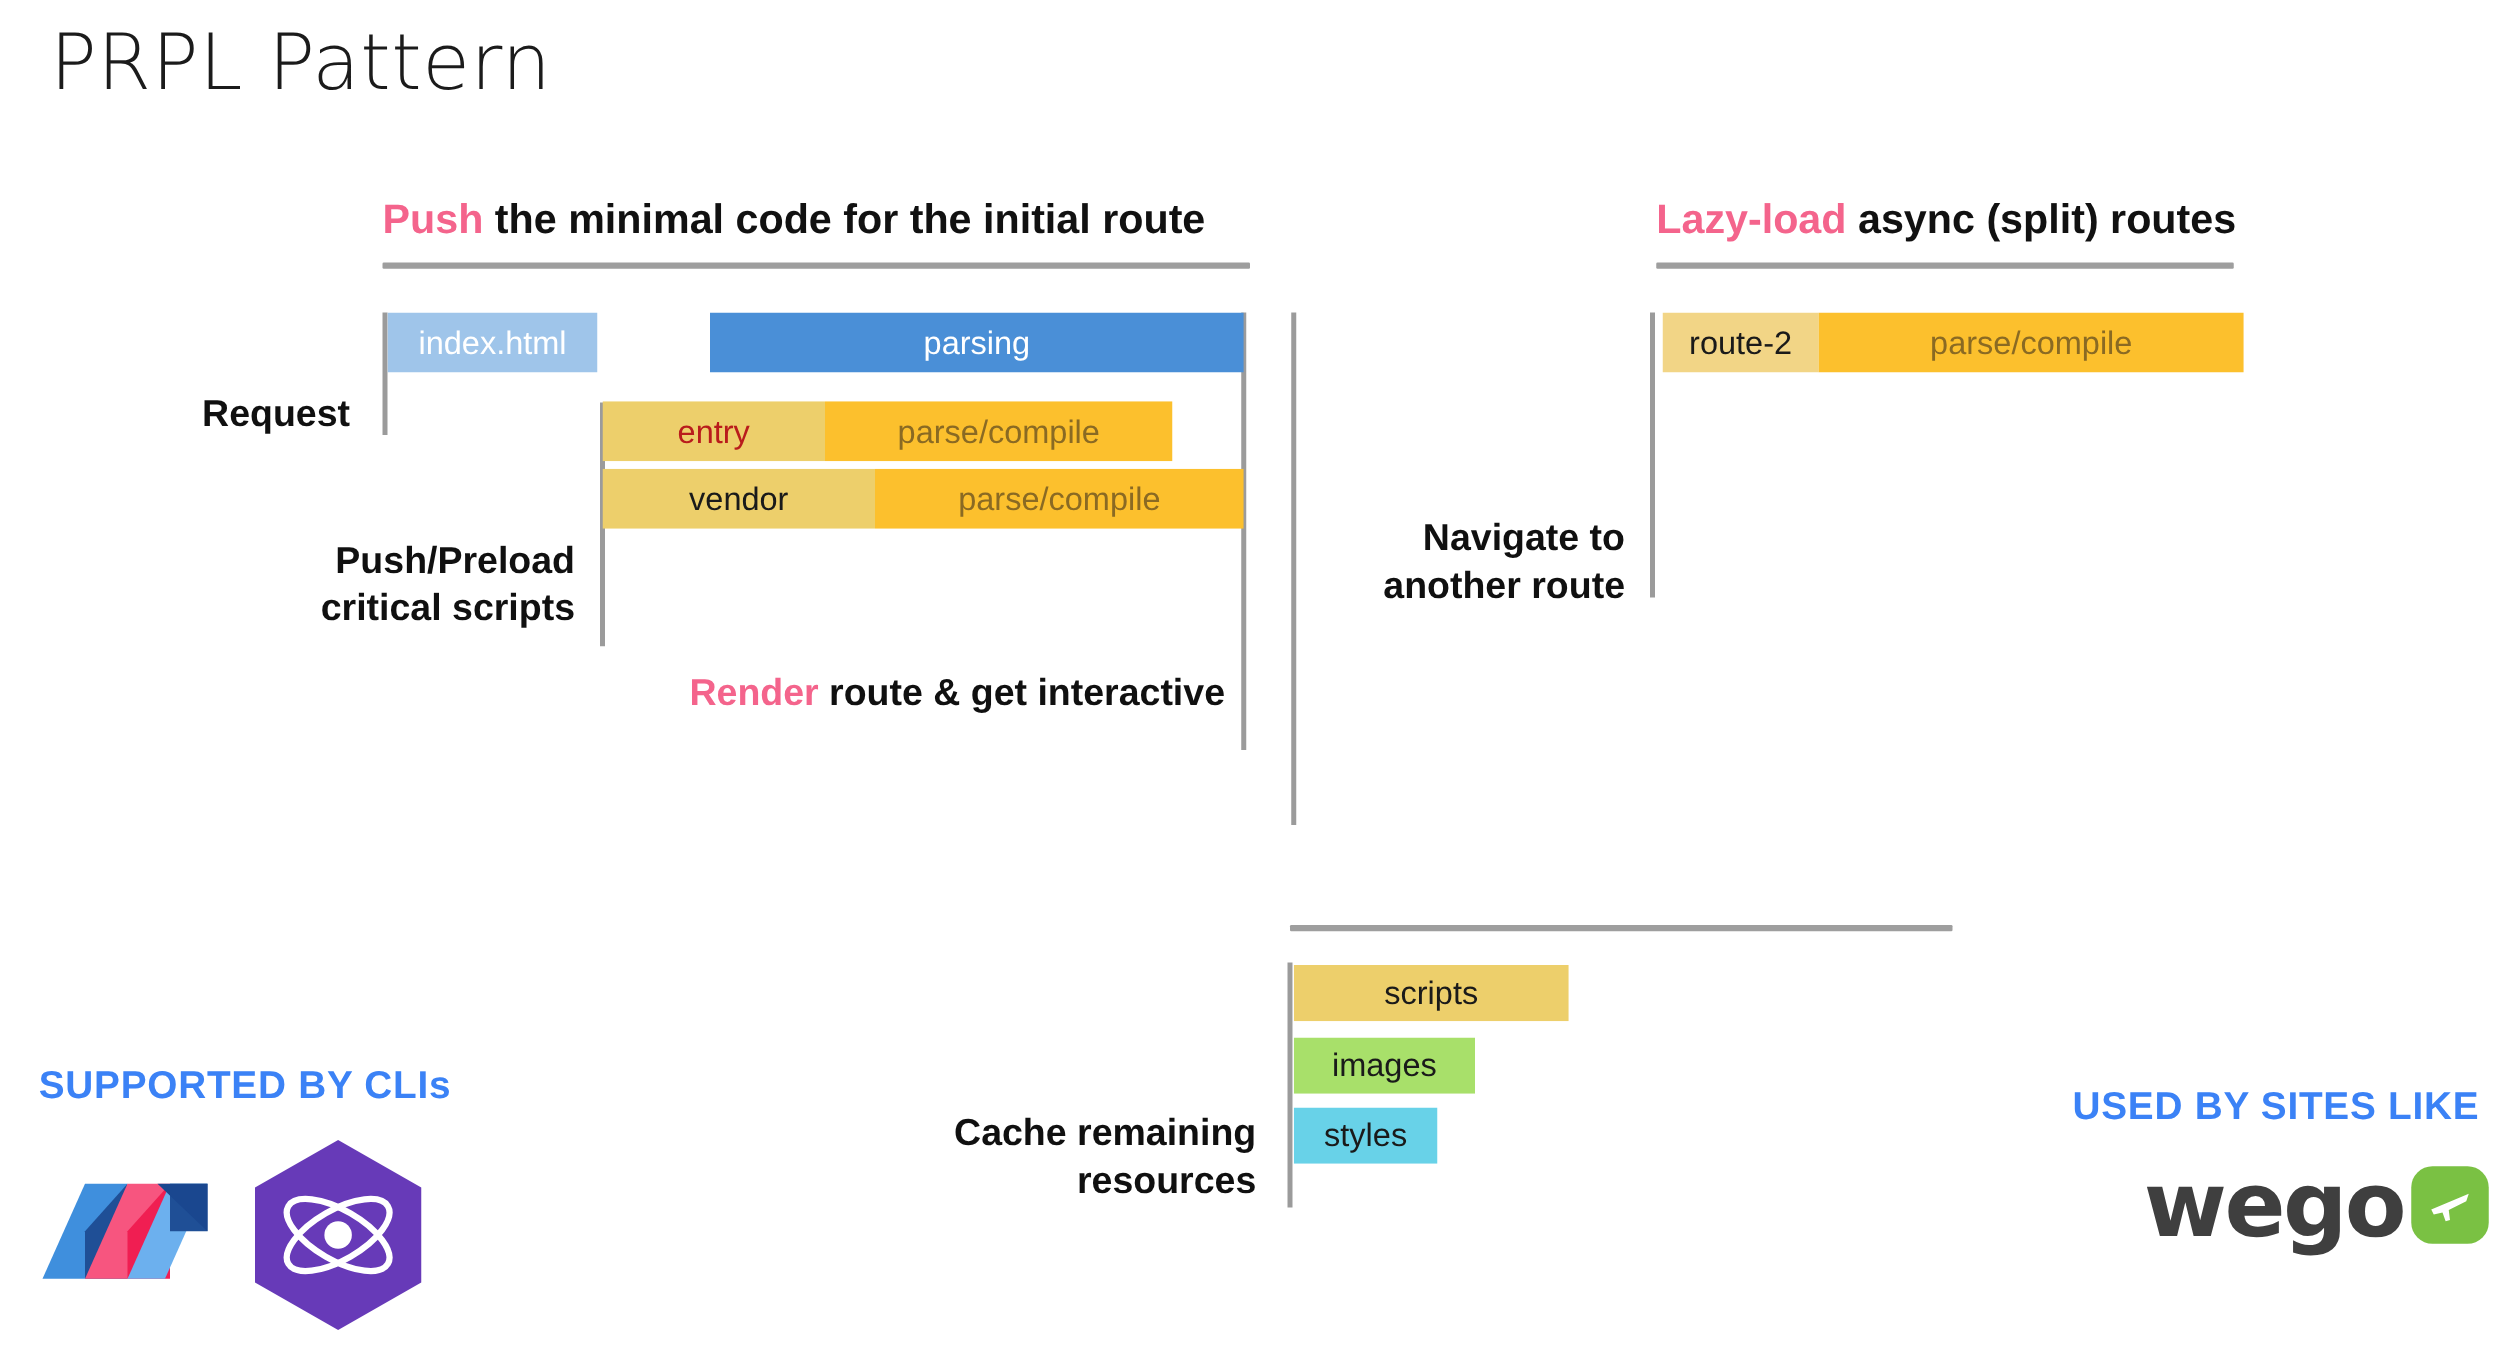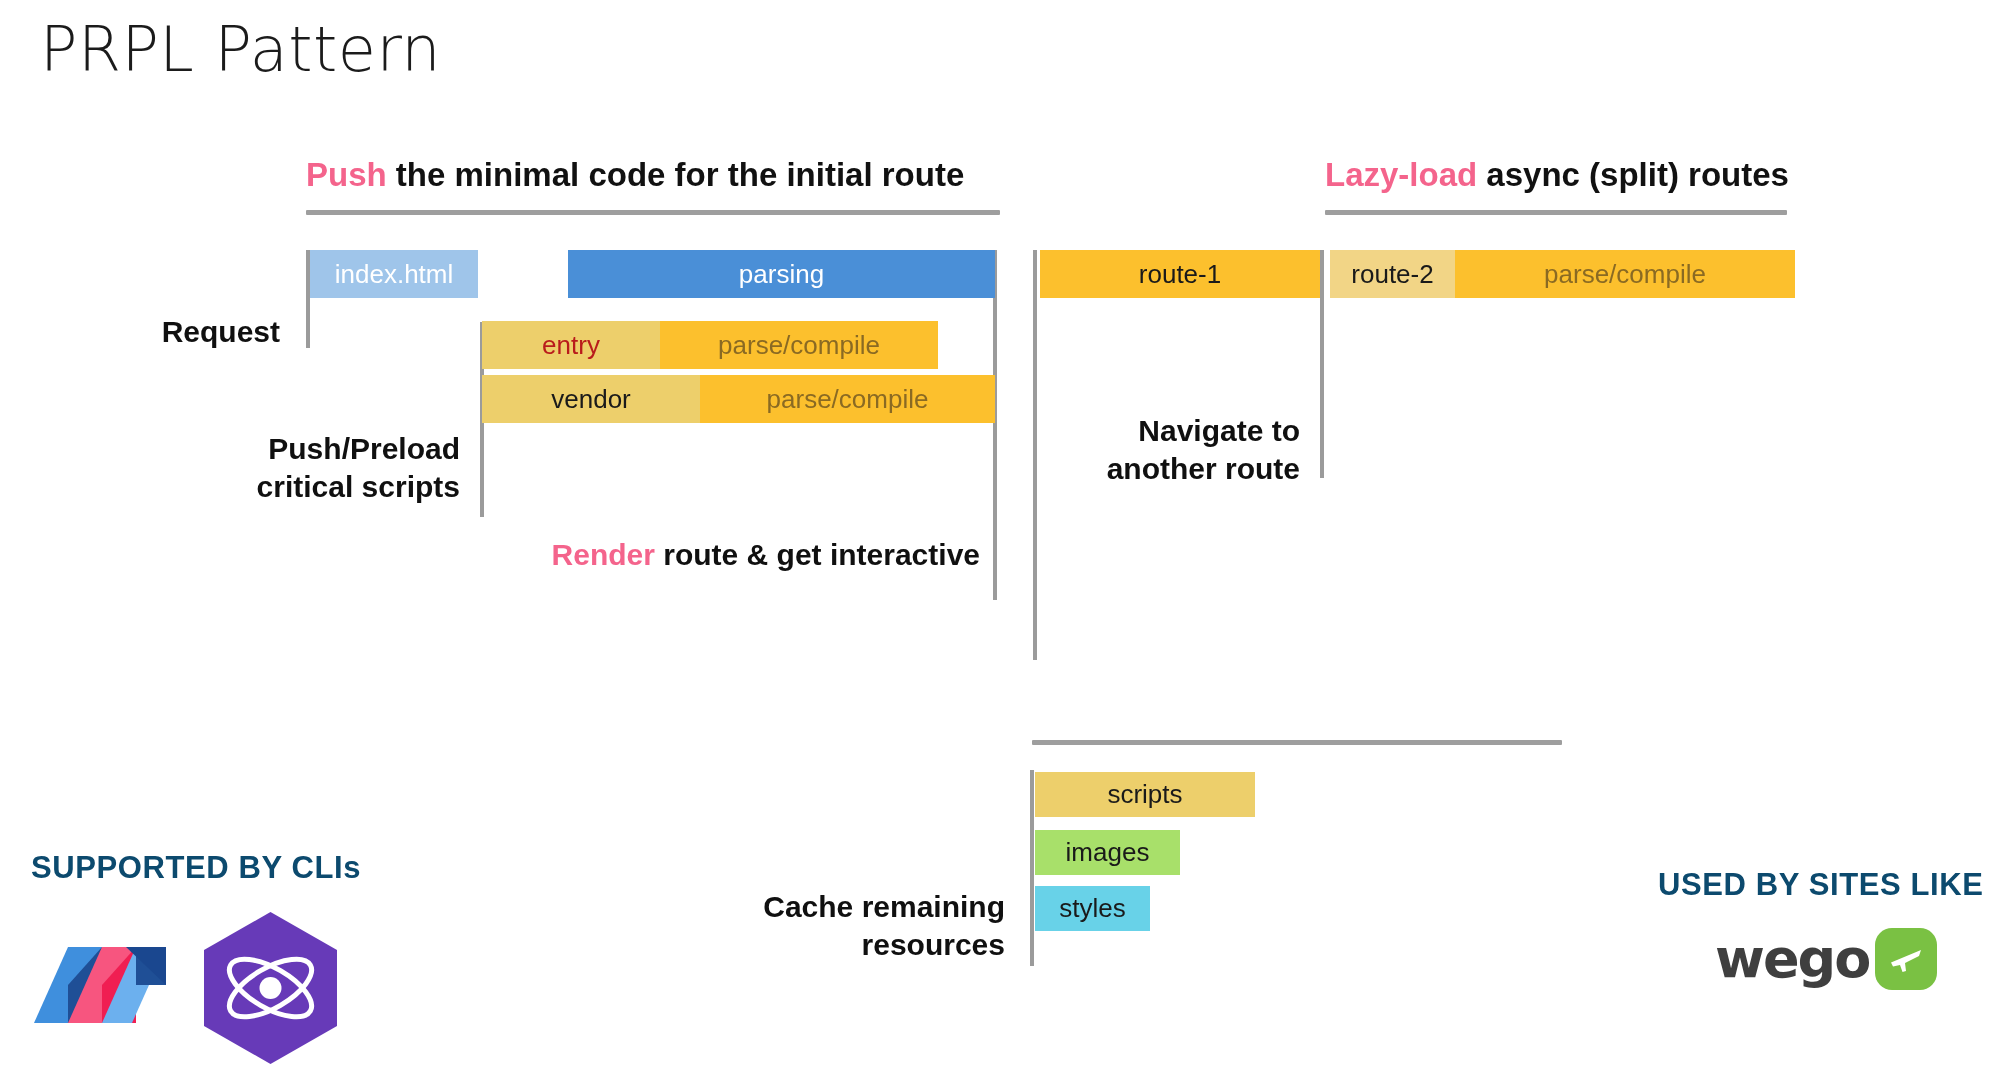--- a/index.html
+++ b/index.html
@@ -88,33 +88,33 @@
   }
   .seg.grow { flex: 1 1 auto; text-align: center; }
 
   
   .footer-caption {
     position: absolute;
     font-family: "Liberation Sans", sans-serif;
     font-weight: bold;
     font-size: 31px;
     letter-spacing: 0.6px;
-    color: #0c4a6e;
+    color: #3b82f6;
     white-space: nowrap;
   }
 
   
   #polymer-logo { position: absolute; left: 30px; top: 915px; }
   #preact-logo  { position: absolute; left: 198px; top: 908px; }
   #wego-logo    { position: absolute; left: 1715px; top: 928px;
                   display: flex; align-items: center; }
   #wego-wordmark {
     font-family: "DejaVu Sans", sans-serif;
     font-weight: bold;
-    font-size: 54px;
+    font-size: 72px;
     color: #3f3f3f;
     letter-spacing: -2px;
     line-height: 1;
   }
   #wego-badge {
     width: 62px; height: 62px;
     background: #7ac143;
     border-radius: 17px;
     margin-left: 6px;
     position: relative;
@@ -163,23 +163,20 @@
   <div class="step-label right" style="left:230px; top:536px; width:750px;"><span class="kw">Render</span><span> route &amp; get interactive</span></div>
 
 
   <div class="section-heading" style="left:1325px; top:158px;">
     <span class="kw">Lazy-load</span><span> async (split) routes</span>
   </div>
   <div class="heading-rule" style="left:1325px; top:210px; width:462px;"></div>
 
   <div class="guide" style="left:1320px; top:250px; height:228px;"></div>
 
-  <div class="bar" style="left:1040px; top:250px; width:280px; height:48px;">
-    <div class="seg grow" style="background:#fcc02d; color:#1a1a1a;">route-1</div>
-  </div>
 
   <div class="bar" style="left:1330px; top:250px; width:465px; height:48px;">
     <div class="seg" style="background:#f2d586; color:#1a1a1a; width:125px;">route-2</div>
     <div class="seg grow" style="background:#fcc02d; color:#8a6a23;">parse/compile</div>
   </div>
 
   <div class="step-label right" style="left:900px; top:412px; width:400px;">Navigate to
 another route</div>
 
   <div class="heading-rule" style="left:1032px; top:740px; width:530px;"></div>

